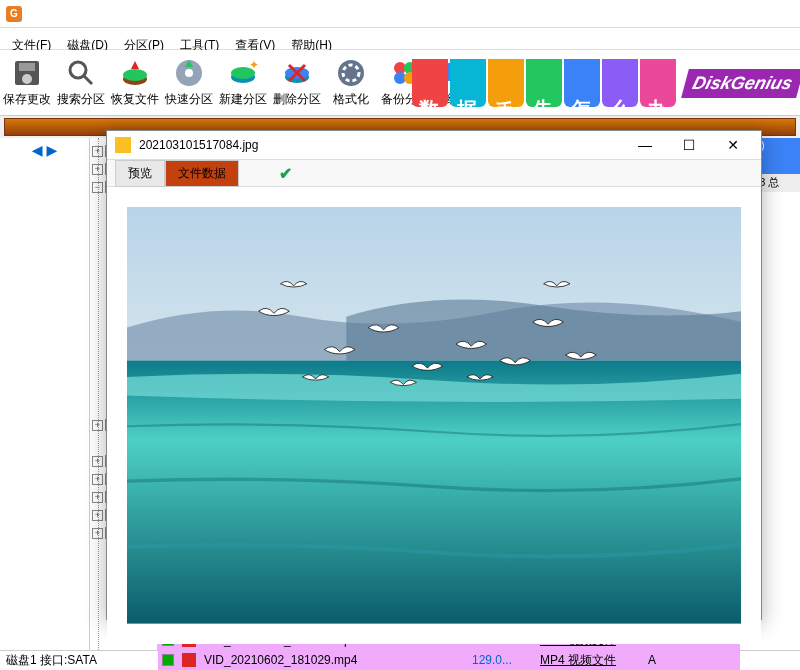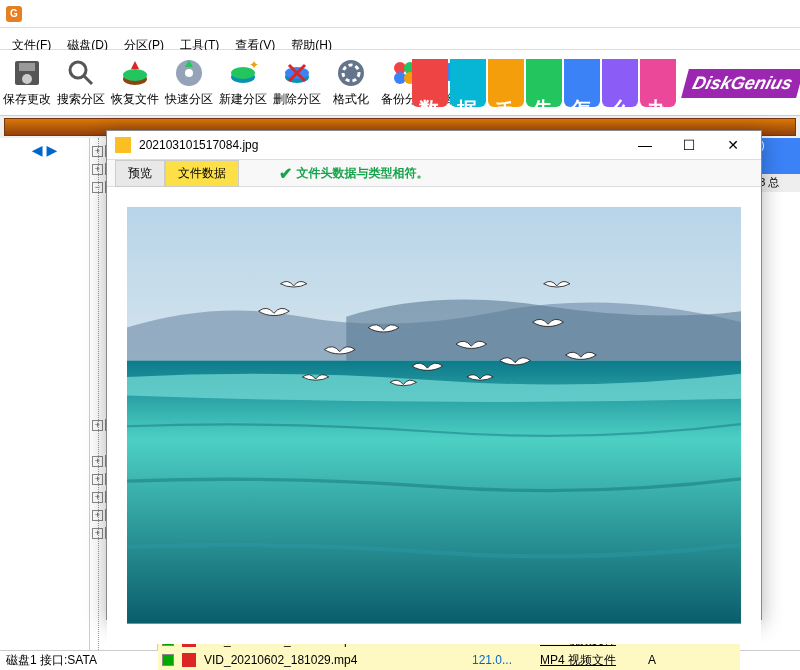--- a/index.html
+++ b/index.html
@@ -33,27 +33,27 @@
 .rightcol { width:66px; background:#fff; border-left:1px solid #ccc; overflow:hidden; }
 .rightcol div { height:18px; padding:1px 4px; white-space:nowrap; overflow:hidden; font-size:11px; }
 .rc-blue { background:#3b82f6; color:#fff; }
 
 .preview { position:absolute; left:106px; top:130px; width:656px; height:490px; background:#fff; border:1px solid #888; box-shadow:0 4px 20px rgba(0,0,0,0.3); display:flex; flex-direction:column; }
 .pv-title { height:30px; display:flex; align-items:center; padding:0 8px; }
 .pv-ic { width:16px; height:16px; background:#fbbf24; margin-right:8px; }
 .pv-ctrls { margin-left:auto; display:flex; gap:4px; }
 .pv-ctrls div { width:40px; height:28px; display:flex; align-items:center; justify-content:center; font-size:14px; }
 .pv-tabs { height:28px; display:flex; align-items:center; background:#f8f8f8; border-top:1px solid #ddd; border-bottom:1px solid #ddd; padding:0 8px; }
-.pv-tab { padding:4px 12px; border:1px solid #ccc; background:#fde047; }
+.pv-tab { padding:4px 12px; border:1px solid #ccc; background:#c2410c; }
 .pv-tab.act { background:#e8e8e8; }
 .pv-status { margin-left:40px; color:#16a34a; display:flex; align-items:center; gap:4px; font-weight:bold; }
 .chk-ic { color:#16a34a; font-size:16px; }
 .pv-img { flex:1; display:flex; align-items:center; justify-content:center; background:#fff; padding:20px; }
 .pv-img svg { max-width:100%; max-height:100%; }
-.filelist { position:absolute; left:158px; bottom:0; right:60px; background:#fef9c3; }
+.filelist { position:absolute; left:158px; bottom:0; right:60px; background:#f0abfc; }
 .filerow { display:flex; align-items:center; height:20px; gap:8px; padding:0 4px; }
 .filerow .fchk { width:12px; height:12px; border:1px solid #888; }
 .filerow .mic { width:14px; height:14px; background:#dc2626; }
 .filerow .fn { width:260px; }
 .filerow .sz { width:60px; color:#0066cc; }
 .filerow .tp { width:100px;text-decoration:underline; }
 </style>
 </head>
 <body>
 
@@ -267,42 +267,41 @@
     <span class="mic"></span>
     <span class="fn">VID_20210619_085522.mp4</span>
     <span class="sz">26.6MB</span>
     <span class="tp">MP4 视频文件</span>
     <span>A</span>
   </div>
   <div class="filerow">
     <span class="fchk" style="background:#0a0"></span>
     <span class="mic"></span>
     <span class="fn">VID_20210602_181029.mp4</span>
-    <span class="sz">121.0...</span>
+    <span class="sz">129.0...</span>
     <span class="tp">MP4 视频文件</span>
     <span>A</span>
   </div>
 </div>
 
 <div class="preview">
   <div class="pv-title">
     <div class="pv-ic"></div>
     <span>202103101517084.jpg</span>
     <div class="pv-ctrls">
       <div>—</div>
       <div>☐</div>
       <div>✕</div>
     </div>
   </div>
   <div class="pv-tabs">
     <div class="pv-tab act">预览</div>
     <div class="pv-tab">文件数据</div>
     <div class="pv-status">
       <span class="chk-ic">✔</span>
-      <span>文件头数据与类型相符。</span>
     </div>
   </div>
   <div class="pv-img">
     <svg viewBox="0 0 560 380">
       <defs>
         <linearGradient id="sky" x1="0" y1="0" x2="0" y2="1">
             <stop offset="0" stop-color="#b8d4e8"></stop>
             <stop offset="1" stop-color="#d4e4ed"></stop>
           </linearGradient>
         <linearGradient id="sea" x1="0" y1="0" x2="0" y2="1">

